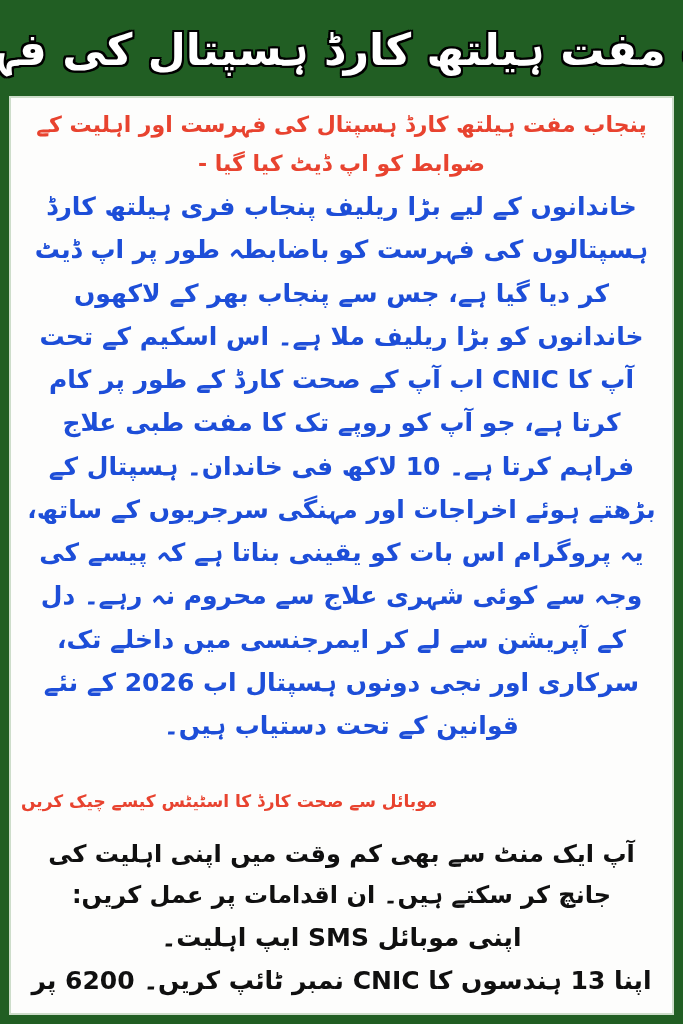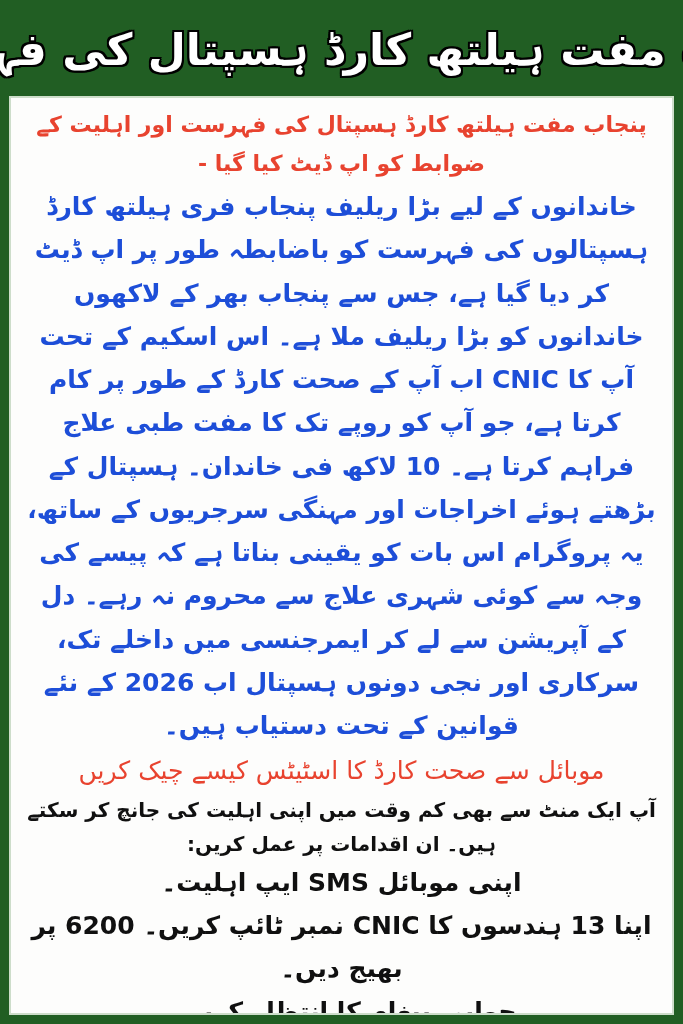--- a/index.html
+++ b/index.html
@@ -44,46 +44,49 @@
     position: absolute;
     top: 98px; right: 11px; bottom: 11px; left: 11px;
     background: #fdfdfc;
     box-shadow: 0 0 0 2px rgba(235, 243, 232, 0.85);
     padding: 6px 10px 8px 10px;
     display: flex;
     flex-direction: column;
     justify-content: space-between;
     overflow: hidden;
     text-align: center;
+    align-items: flex-end;
   }
   .red { color: #e8432f; }
   .intro-red {
     font-size: 22px;
     font-weight: bold;
     line-height: 1.75;
     padding: 2px 4px 0 4px;
   }
   .body-par {
     color: #1d4ed8;
     font-size: 25px;
     font-weight: bold;
     line-height: 1.73;
     padding: 2px 2px;
   }
   .section-heading {
-    font-size: 25px;
-    font-weight: normal;
+    font-size: 17px;
+    font-weight: bold;
     line-height: 1.6;
     padding: 2px 0;
+    margin-top: 37px;
   }
   .steps-intro {
     color: #101010;
-    font-size: 20px;
+    font-size: 24px;
     font-weight: bold;
     line-height: 1.7;
+    margin-top: 17px;
   }
   .steps-list { list-style: none; }
   .steps-list li {
     color: #101010;
     font-size: 25px;
     font-weight: bold;
     line-height: 1.72;
   }
 </style>
 </head>

